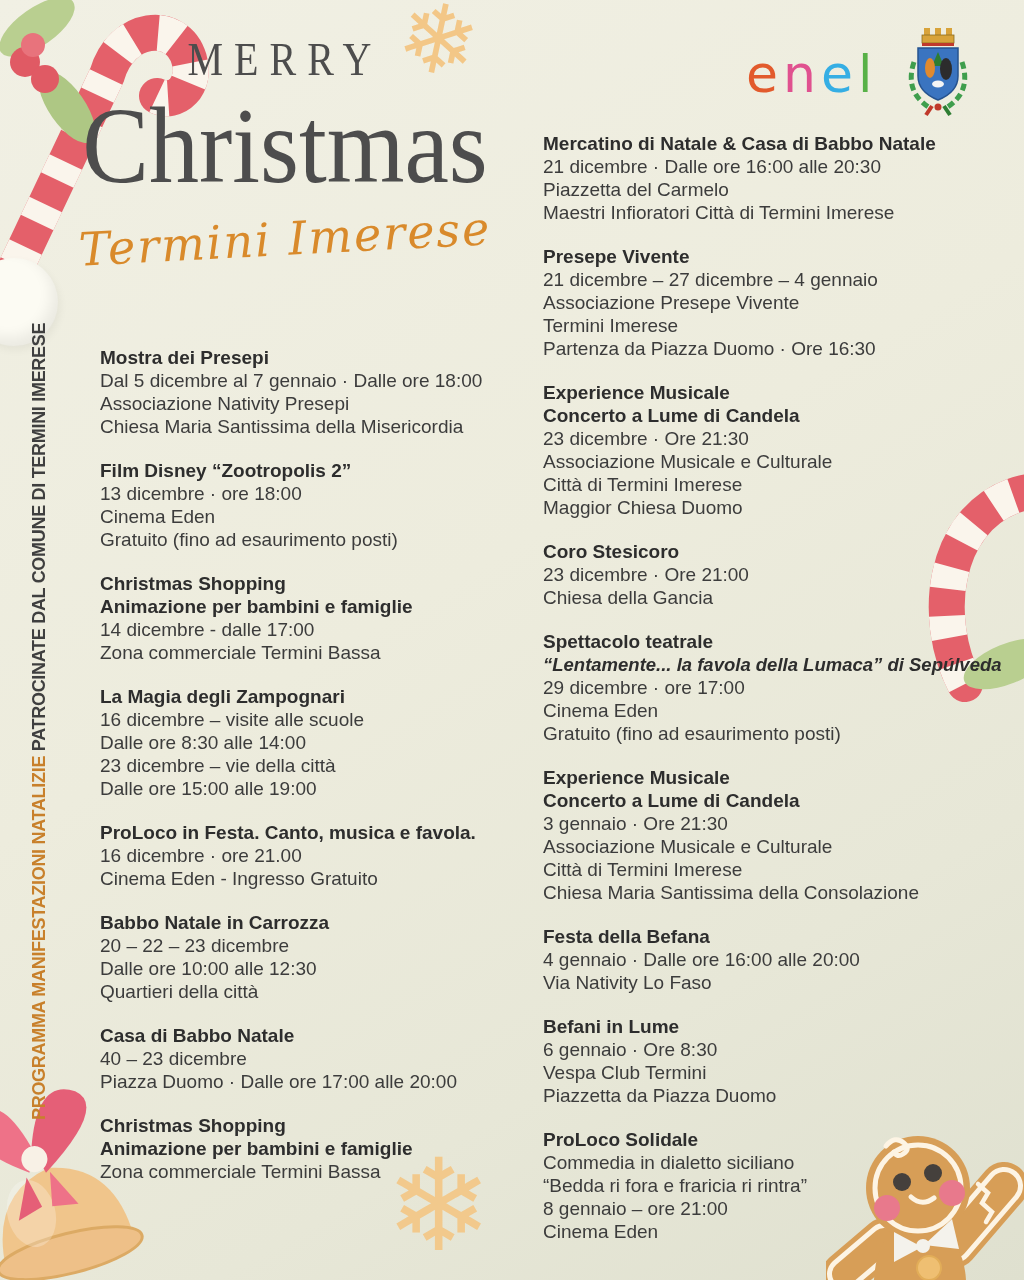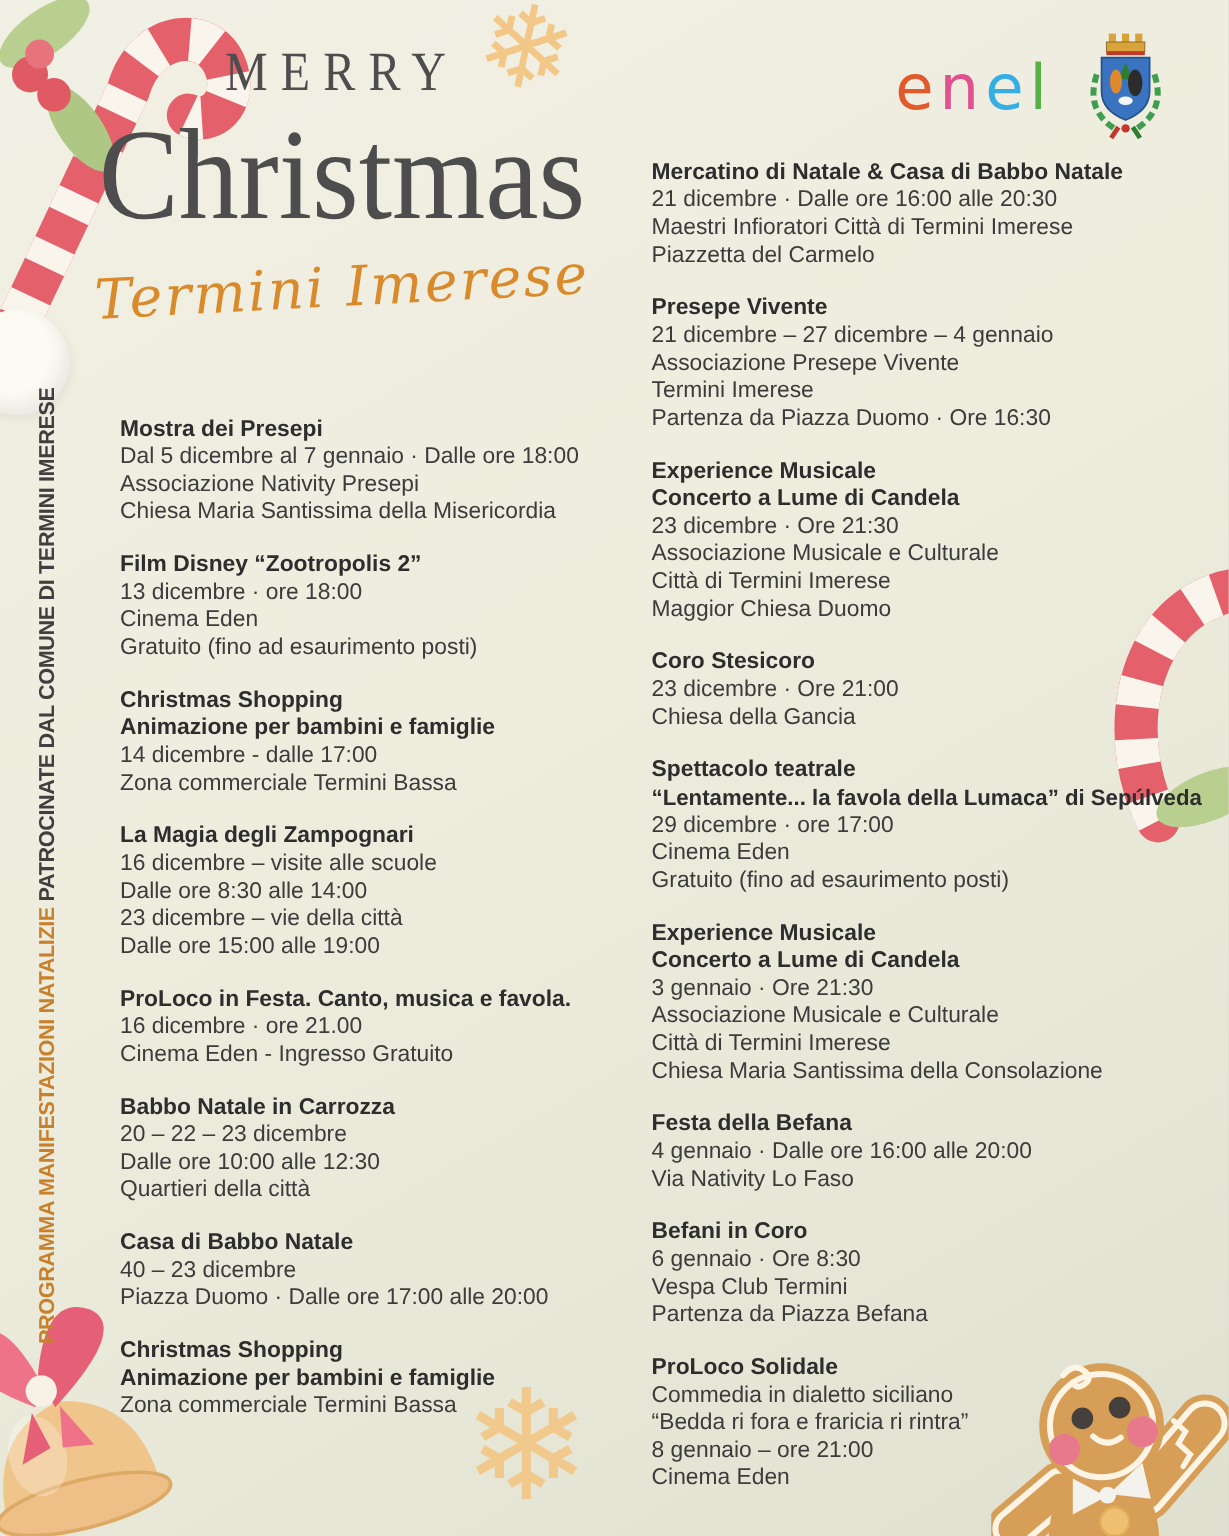--- a/index.html
+++ b/index.html
@@ -188,22 +188,22 @@
       <div class="event">
         <div class="line title">Christmas Shopping</div>
         <div class="line title">Animazione per bambini e famiglie</div>
         <div class="line">Zona commerciale Termini Bassa</div>
       </div>
     </div>
   <div class="col col-right">
       <div class="event">
         <div class="line title">Mercatino di Natale &amp; Casa di Babbo Natale</div>
         <div class="line">21 dicembre · Dalle ore 16:00 alle 20:30</div>
+        <div class="line">Piazzetta del Carmelo</div>
         <div class="line">Maestri Infioratori Città di Termini Imerese</div>
-        <div class="line">Piazzetta del Carmelo</div>
       </div>
       <div class="event">
         <div class="line title">Presepe Vivente</div>
         <div class="line">21 dicembre – 27 dicembre – 4 gennaio</div>
         <div class="line">Associazione Presepe Vivente</div>
         <div class="line">Termini Imerese</div>
         <div class="line">Partenza da Piazza Duomo · Ore 16:30</div>
       </div>
       <div class="event">
         <div class="line title">Experience Musicale</div>
@@ -213,43 +213,43 @@
         <div class="line">Città di Termini Imerese</div>
         <div class="line">Maggior Chiesa Duomo</div>
       </div>
       <div class="event">
         <div class="line title">Coro Stesicoro</div>
         <div class="line">23 dicembre · Ore 21:00</div>
         <div class="line">Chiesa della Gancia</div>
       </div>
       <div class="event">
         <div class="line title">Spettacolo teatrale</div>
-        <div class="line title" style="font-size: 18.5px;">“Lentamente... la favola della Lumaca” di Sepúlveda</div>
+        <div class="line title" style="font-size: 18.5px; font-style: italic;">“Lentamente... la favola della Lumaca” di Sepúlveda</div>
         <div class="line">29 dicembre · ore 17:00</div>
         <div class="line">Cinema Eden</div>
         <div class="line">Gratuito (fino ad esaurimento posti)</div>
       </div>
       <div class="event">
         <div class="line title">Experience Musicale</div>
         <div class="line title">Concerto a Lume di Candela</div>
         <div class="line">3 gennaio · Ore 21:30</div>
         <div class="line">Associazione Musicale e Culturale</div>
         <div class="line">Città di Termini Imerese</div>
         <div class="line">Chiesa Maria Santissima della Consolazione</div>
       </div>
       <div class="event">
         <div class="line title">Festa della Befana</div>
         <div class="line">4 gennaio · Dalle ore 16:00 alle 20:00</div>
         <div class="line">Via Nativity Lo Faso</div>
       </div>
       <div class="event">
-        <div class="line title">Befani in Coro</div>
+        <div class="line title">Befani in Lume</div>
         <div class="line">6 gennaio · Ore 8:30</div>
         <div class="line">Vespa Club Termini</div>
-        <div class="line">Partenza da Piazza Befana</div>
+        <div class="line">Piazzetta da Piazza Duomo</div>
       </div>
       <div class="event">
         <div class="line title">ProLoco Solidale</div>
         <div class="line">Commedia in dialetto siciliano</div>
         <div class="line">“Bedda ri fora e fraricia ri rintra”</div>
         <div class="line">8 gennaio – ore 21:00</div>
         <div class="line">Cinema Eden</div>
       </div>
     </div>
 

